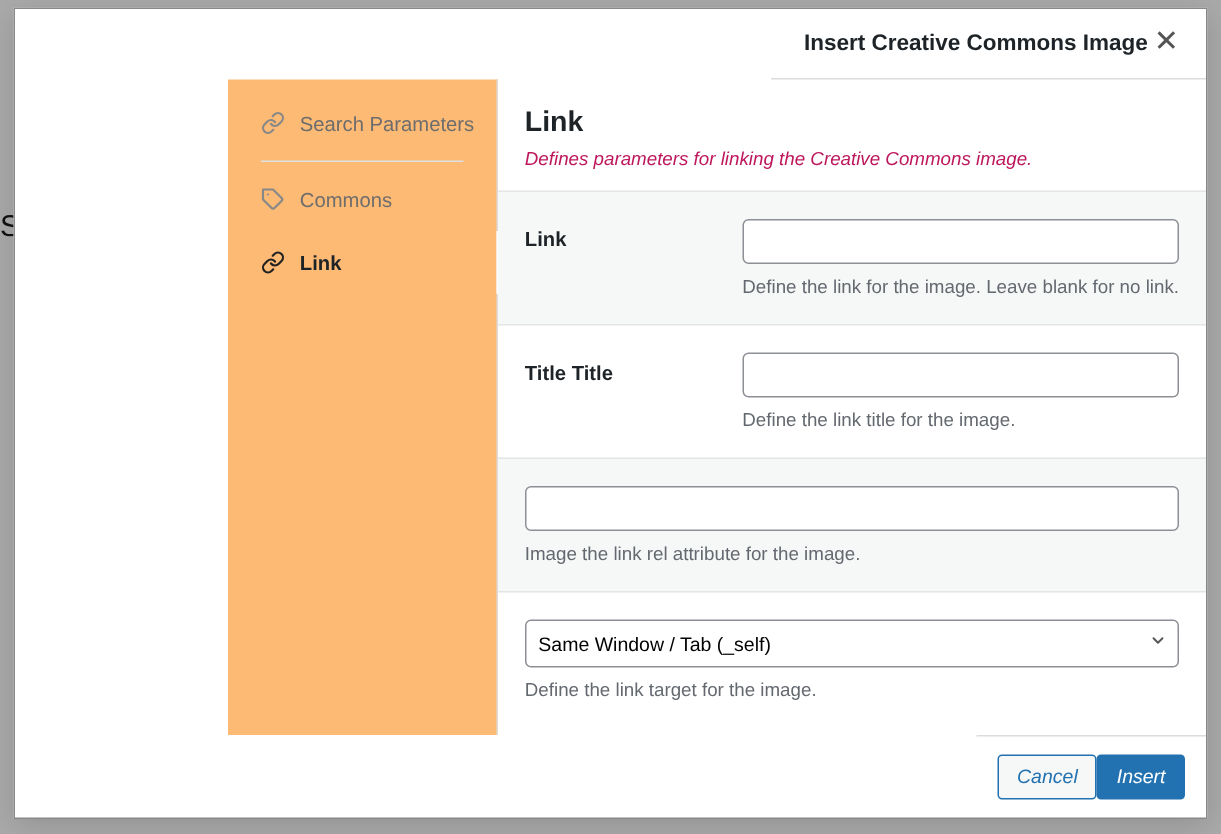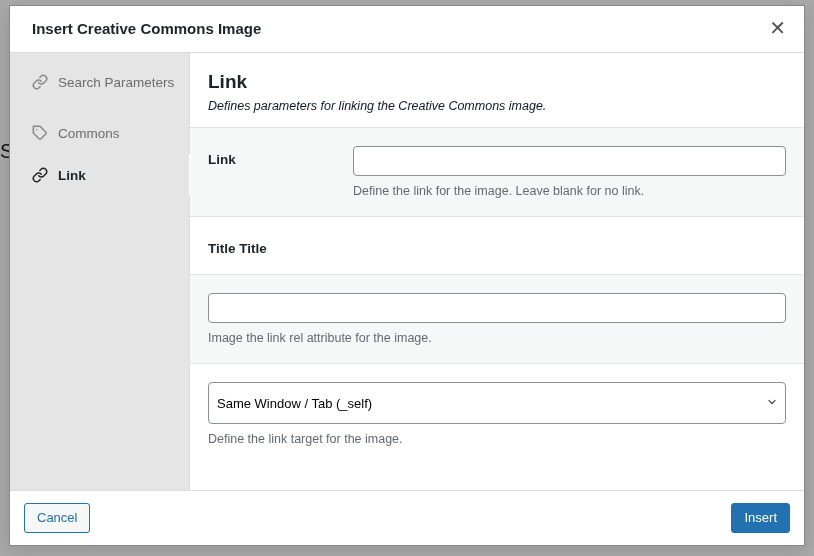--- a/index.html
+++ b/index.html
@@ -23,20 +23,21 @@
   position: absolute;
   left: 9px;
   top: 5px;
   width: 796px;
   height: 541px;
   background: #fff;
   border: 1px solid #888;
   display: flex;
   flex-direction: column;
   box-shadow: 0 4px 20px rgba(0,0,0,0.15);
+  align-items: flex-end;
 }
 .modal-header {
   display: flex;
   align-items: center;
   justify-content: space-between;
   padding: 10px 14px 12px 22px;
   border-bottom: 1px solid #dcdcde;
 }
 .modal-title {
   font-size: 15px;
@@ -55,21 +56,21 @@
 .modal-body {
   flex: 1;
   display: flex;
   min-height: 0;
 }
 .sidebar {
   width: 180px;
   flex-shrink: 0;
   border-right: 1px solid #dcdcde;
   padding-top: 8px;
-  background: #e5e5e5;
+  background: #fdba74;
 }
 .side-item {
   display: flex;
   align-items: center;
   gap: 10px;
   padding: 13px 10px 13px 22px;
   font-size: 13.5px;
   color: #6d6d6d;
   cursor: pointer;
   position: relative;
@@ -107,21 +108,21 @@
   padding: 18px 18px 14px 18px;
 }
 .content-title {
   font-size: 19px;
   font-weight: 600;
   color: #1d2327;
   margin-bottom: 6px;
 }
 .content-sub {
   font-size: 12.5px;
-  color: #0f172a;
+  color: #be185d;
   font-style: italic;
 }
 .field-row {
   display: flex;
   align-items: flex-start;
   padding: 18px;
   border-top: 1px solid #e5e5e5;
 }
 .field-row.shaded {
   background: #f6f7f7;
@@ -141,21 +142,21 @@
   width: 100%;
   height: 30px;
   border: 1px solid #8c8f94;
   border-radius: 4px;
   padding: 0 8px;
   font-size: 13px;
   background: #fff;
 }
 .field-select {
   width: 100%;
-  height: 42px;
+  height: 32px;
   border: 1px solid #8c8f94;
   border-radius: 4px;
   padding: 0 28px 0 8px;
   font-size: 13px;
   background: #fff;
   appearance: none;
   -webkit-appearance: none;
   position: relative;
 }
 .select-wrap {
@@ -185,25 +186,27 @@
   font-size: 13px;
   padding: 6px 12px;
   border-radius: 3px;
   cursor: pointer;
   line-height: 1.2;
 }
 .btn-secondary {
   background: #f6f7f7;
   border: 1px solid #2271b1;
   color: #2271b1;
+  font-style: italic;
 }
 .btn-primary {
   background: #2271b1;
   border: 1px solid #2271b1;
   color: #fff;
+  font-style: italic;
 }
 </style>
 </head>
 <body>
 
 <div class="backdrop-text">S</div>
 
 <div class="modal">
 
   <div class="modal-header">
@@ -261,20 +264,24 @@
       <div class="field-row shaded">
         <div class="field-label">Link</div>
         <div class="field-controls">
           <input type="text" class="field-input" value="" style="">
           <div class="field-help">Define the link for the image. Leave blank for no link.</div>
         </div>
       </div>
 
       <div class="field-row">
         <div class="field-label">Title Title</div>
+        <div class="field-controls">
+          <input type="text" class="field-input" value="" style="">
+          <div class="field-help">Define the link title for the image.</div>
+        </div>
       </div>
 
       <div class="field-row shaded">
         <div class="field-controls">
           <input type="text" class="field-input" value="" style="">
           <div class="field-help">Image the link rel attribute for the image.</div>
         </div>
       </div>
 
       <div class="field-row">

